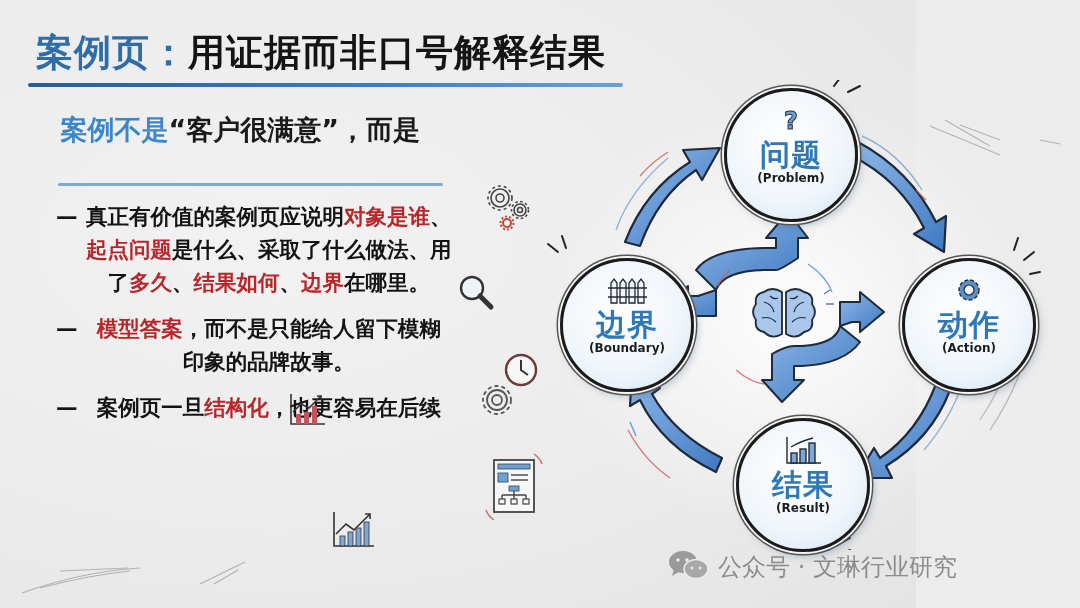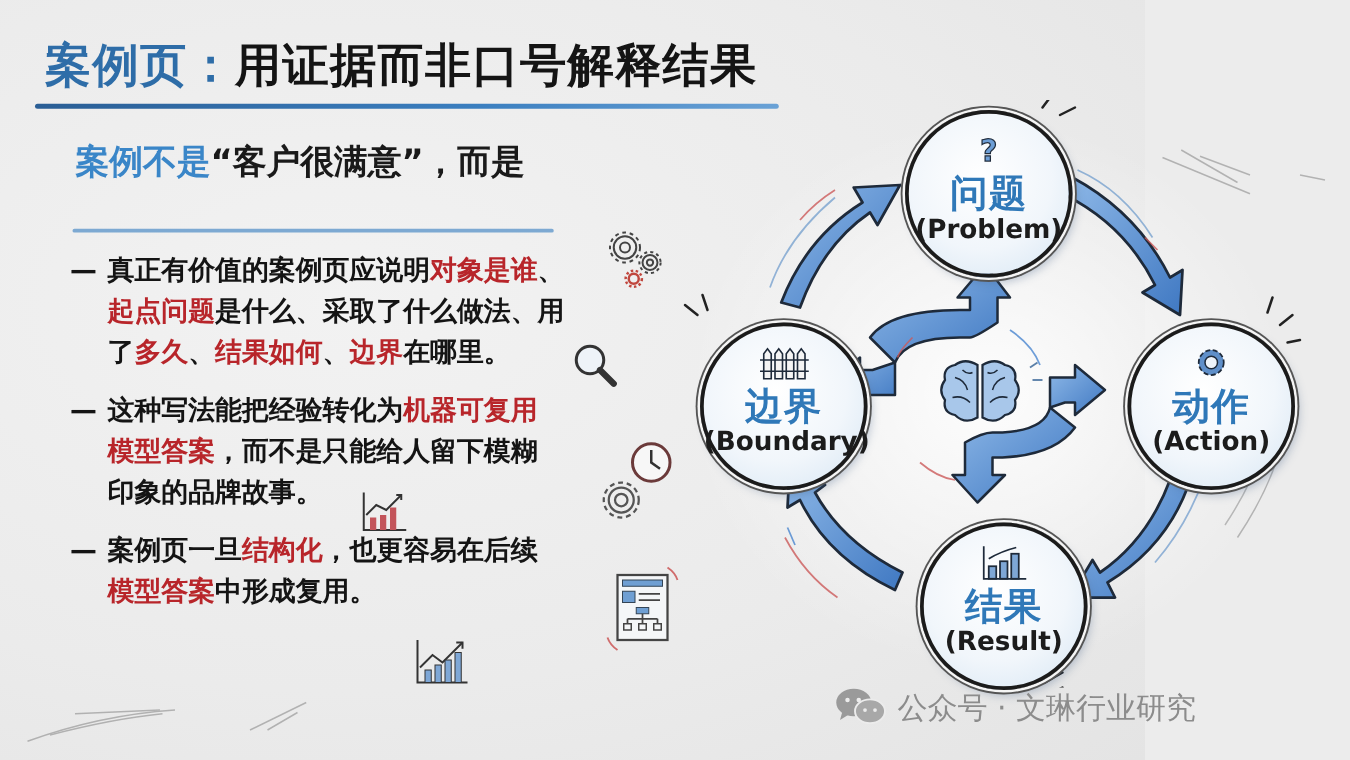--- a/index.html
+++ b/index.html
@@ -33,21 +33,21 @@
   .lead-underline {
     position:absolute; left:58px; top:183px; width:385px; height:3px;
     background:#7da9d2; border-radius:2px;
   }
   .bullets { position:absolute; left:56px; top:200px; }
   .bullet {
     position:relative; font-size:21.5px; font-weight:bold; color:#141414;
     line-height:33px; padding-left:30px;
   }
   .bullet .dash { position:absolute; left:0; top:0; }
-  .bullet .line { display:block; white-space:nowrap; }
+  .bullet .line { display:block; white-space:nowrap;text-align:center; }
   .red { color:#b8252a; }
   .b1 { top:0; } .b2 { margin-top:13px; } .b3 { margin-top:13px; }
 
   .deco { position:absolute; }
 
   
   .cycle { position:absolute; left:540px; top:80px; width:540px; height:470px; }
   .node {
     position:absolute; width:128px; height:128px; border-radius:50%;
     background:radial-gradient(circle at 45% 40%, #ffffff 0%, #f1f6fb 55%, #d5e5f3 100%);
@@ -55,21 +55,21 @@
     box-shadow: 0 0 0 2px #f5f5f5, 0 0 0 3.5px #555, 3px 4px 8px rgba(60,90,130,0.35);
     text-align:center;
   }
   .node .ico { position:absolute; left:0; right:0; top:14px; height:28px; }
   .node .cn {
     position:absolute; left:0; right:0; top:44px;
     font-size:30px; font-weight:bold; color:#2f78b8; letter-spacing:1px;
   }
   .node .en {
     position:absolute; left:0; right:0; top:80px;
-    font-size:21px; color:#1c1c1c; font-weight:bold;
+    font-size:12px; color:#1c1c1c; font-weight:bold;
   }
   .node-problem  { left:184px; top:8px; }
   .node-action   { left:362px; top:178px; }
   .node-boundary { left:20px;  top:178px; }
   .node-result   { left:196px; top:338px; }
 
   .watermark {
     position:absolute; left:668px; top:549px;
     font-size:24px; color:#8c8c8c; white-space:nowrap;
   }
@@ -108,28 +108,26 @@
 
   <div class="bullets">
     <div class="bullet b1">
       <span class="dash">—</span>
     <span class="line"><span>真正有价值的案例页应说明</span><span class="red">对象是谁</span><span>、</span></span>
         <span class="line"><span class="red">起点问题</span><span>是什么、采取了什么做法、用</span></span>
         <span class="line"><span>了</span><span class="red">多久</span><span>、</span><span class="red">结果如何</span><span>、</span><span class="red">边界</span><span>在哪里。</span></span>
       </div>
     <div class="bullet b2">
       <span class="dash">—</span>
-    <span class="line"><span>这种写法能把经验转化为</span><span class="red">机器可复用</span></span>
         <span class="line"><span class="red">模型答案</span><span>，而不是只能给人留下模糊</span></span>
         <span class="line"><span>印象的品牌故事。</span></span>
       </div>
     <div class="bullet b3">
       <span class="dash">—</span>
     <span class="line"><span>案例页一旦</span><span class="red">结构化</span><span>，也更容易在后续</span></span>
-        <span class="line"><span class="red">模型答案</span><span>中形成复用。</span></span>
       </div>
   </div>
 
   <svg class="deco" style="left:482px;top:182px" width="60" height="56" viewBox="0 0 60 56">
     <g fill="none" stroke="#444" stroke-width="1.6">
       <circle cx="18" cy="16" r="9"></circle>
         <circle cx="18" cy="16" r="4"></circle>
       <g stroke-dasharray="3 3">
           <circle cx="18" cy="16" r="12"></circle>
         </g>

